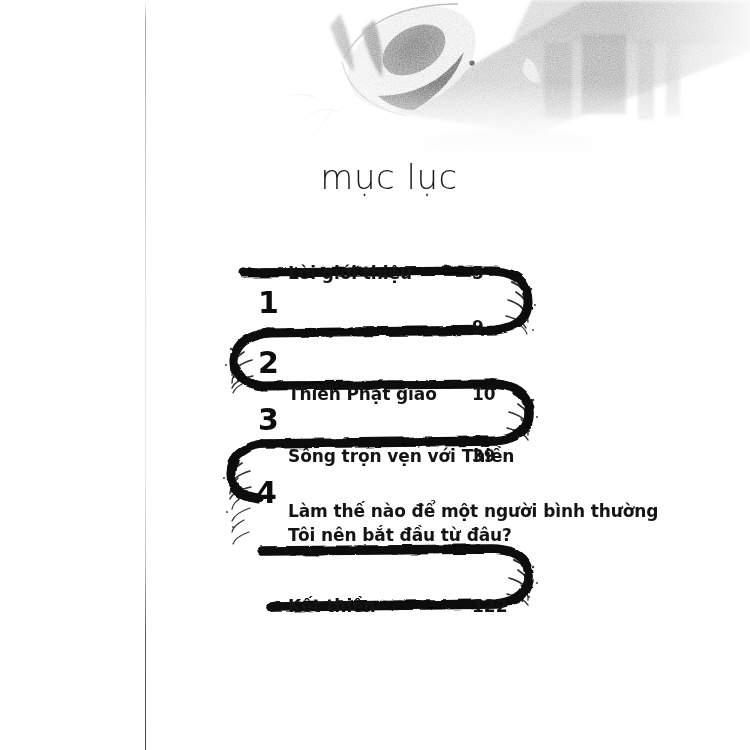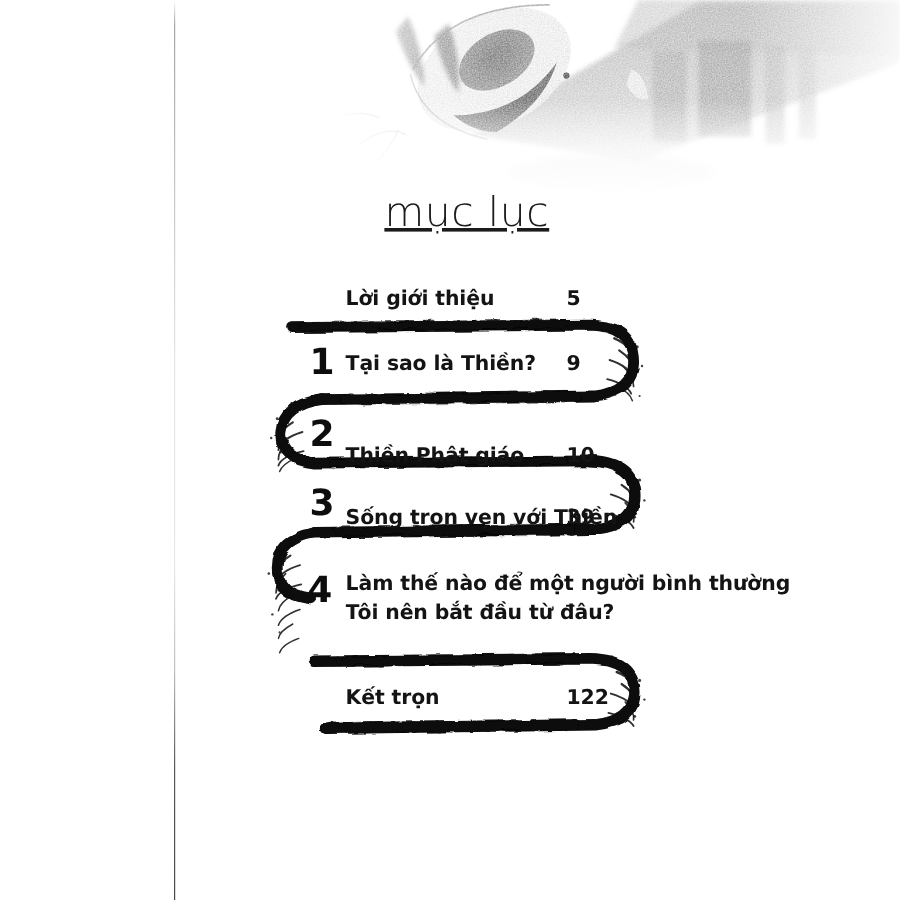--- a/index.html
+++ b/index.html
@@ -54,21 +54,20 @@
     width: 750px;
     text-align: center;
     font-size: 34px;
     font-weight: 300;
     letter-spacing: 0.5px;
     color: #1b1b1b;
     font-family: "DejaVu Sans", sans-serif;
     
     padding-left: 28px;
     box-sizing: border-box;
-    text-decoration: underline;
   }
 
   
   #brush-layer {
     position: absolute;
     left: 0; top: 0;
     width: 750px; height: 750px;
     pointer-events: none;
   }
 
@@ -81,20 +80,21 @@
     position: absolute;
     font-size: 30px;
     font-weight: 700;
     line-height: 1;
     color: #0d0d0d;
     font-family: "DejaVu Sans", sans-serif;
   }
   .toc-lines {
     position: absolute;
     left: 288px;
+    margin-top: 24px;
   }
   .toc-line {
     position: relative;
     height: 24px;
     white-space: nowrap;
   }
   .toc-label {
     font-size: 17px;
     font-weight: 600;
     color: #141414;
@@ -322,29 +322,28 @@
         <span class="toc-label">Lời giới thiệu</span>
         <span class="toc-page">5</span>
       </div>
     </div>
   </div>
 
   <div class="toc-entry">
     <span class="toc-num" style="left:258px; top:288px;">1</span>
     <div class="toc-lines" style="top:293px;">
       <div class="toc-line">
-        <span class="toc-label">Tại sao là Thiền?</span>
         <span class="toc-page">9</span>
       </div>
     </div>
   </div>
 
   <div class="toc-entry">
     <span class="toc-num" style="left:258px; top:348px;">2</span>
-    <div class="toc-lines" style="top:370px;">
+    <div class="toc-lines" style="top:360px;">
       <div class="toc-line">
         <span class="toc-label">Thiền Phật giáo</span>
         <span class="toc-page">10</span>
       </div>
     </div>
   </div>
 
   <div class="toc-entry">
     <span class="toc-num" style="left:258px; top:405px;">3</span>
     <div class="toc-lines" style="top:422px;">
@@ -363,19 +362,19 @@
       </div>
       <div class="toc-line">
         <span class="toc-label">Tôi nên bắt đầu từ đâu?</span>
       </div>
     </div>
   </div>
 
   <div class="toc-entry">
     <div class="toc-lines" style="top:572px;">
       <div class="toc-line">
-        <span class="toc-label">Kết trọn</span>
+        <span class="toc-label">Kết thiền</span>
         <span class="toc-page">122</span>
       </div>
     </div>
   </div>
 
 </div>
 
 </body></html>

